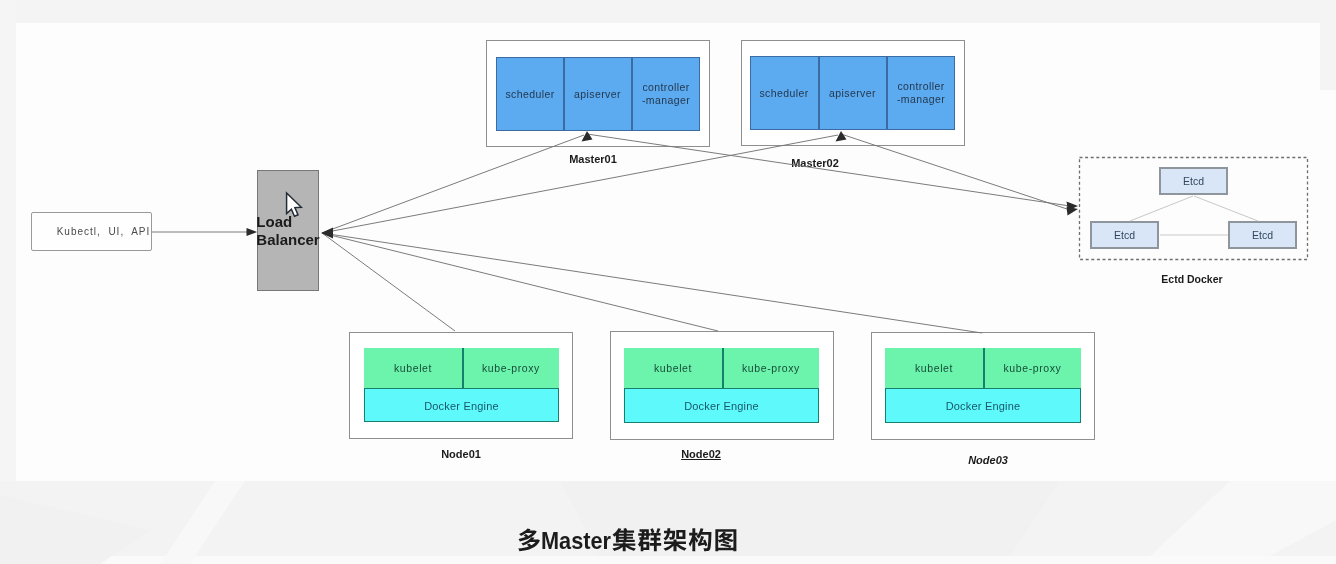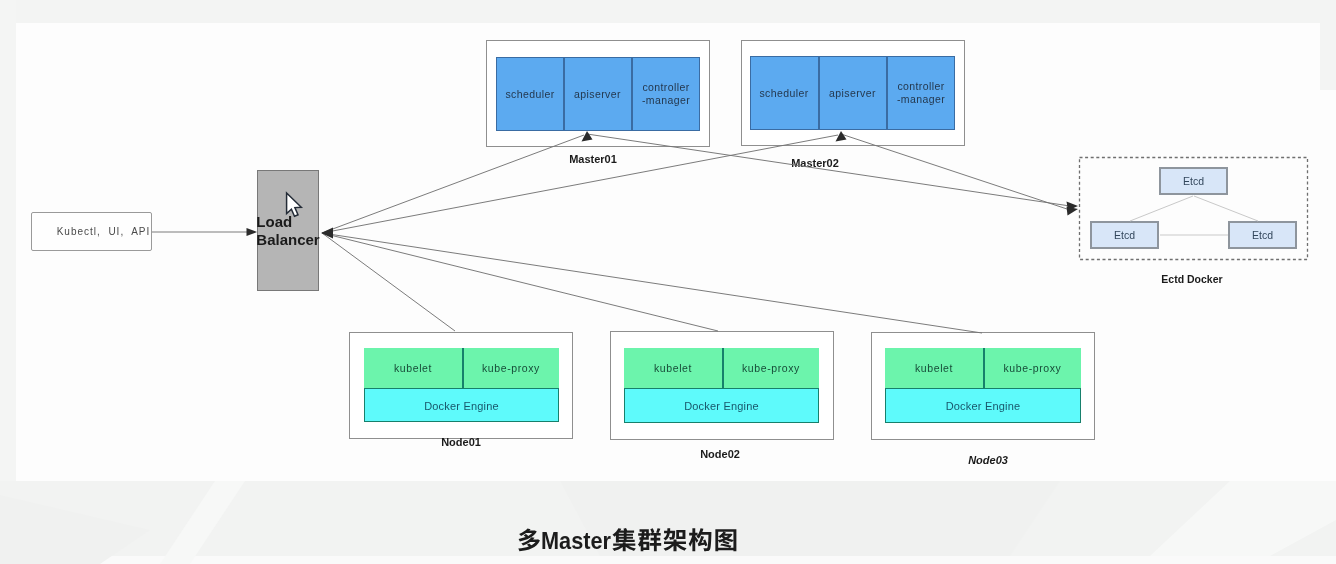--- a/index.html
+++ b/index.html
@@ -51,30 +51,30 @@
 <div class="abs cell" style="left:1228px;top:221px;width:69px;height:28px;background:#d8e6f8;border:2px solid #8e959d;font-size:10.5px;color:#33475c;">Etcd</div>
 <div class="abs lbl" style="left:1142px;top:273px;width:100px;font-size:10.5px;">Ectd Docker</div>
 
 <div class="abs whitebox" style="left:349px;top:332px;width:224px;height:107px;"></div>
 <div class="abs" style="left:364px;top:348px;width:195px;height:74px;border:1.5px solid #17806c;background:#5efafb;"></div>
 <div class="abs" style="left:364px;top:348px;width:195px;height:41px;background:#6cf4ac;border-bottom:1.5px solid #17806c;box-sizing:border-box;"></div>
 <div class="abs" style="left:462px;top:348px;width:1.5px;height:41px;background:#17806c;"></div>
 <div class="abs cell" style="left:364px;top:348px;width:98px;height:40px;font-size:10.5px;color:#174c38;letter-spacing:0.6px;">kubelet</div>
 <div class="abs cell" style="left:463px;top:348px;width:96px;height:40px;font-size:10.5px;color:#174c38;letter-spacing:0.6px;">kube-proxy</div>
 <div class="abs cell" style="left:364px;top:389px;width:195px;height:33px;font-size:11px;color:#19576b;letter-spacing:0.2px;">Docker Engine</div>
-<div class="abs lbl" style="left:411px;top:436px;width:100px;">Node01</div>
+<div class="abs lbl" style="left:411px;top:448px;width:100px;">Node01</div>
 
 <div class="abs whitebox" style="left:610px;top:331px;width:224px;height:109px;"></div>
 <div class="abs" style="left:624px;top:348px;width:195px;height:75px;border:1.5px solid #17806c;background:#5efafb;"></div>
 <div class="abs" style="left:624px;top:348px;width:195px;height:41px;background:#6cf4ac;border-bottom:1.5px solid #17806c;box-sizing:border-box;"></div>
 <div class="abs" style="left:722px;top:348px;width:1.5px;height:41px;background:#17806c;"></div>
 <div class="abs cell" style="left:624px;top:348px;width:98px;height:40px;font-size:10.5px;color:#174c38;letter-spacing:0.6px;">kubelet</div>
 <div class="abs cell" style="left:723px;top:348px;width:96px;height:40px;font-size:10.5px;color:#174c38;letter-spacing:0.6px;">kube-proxy</div>
 <div class="abs cell" style="left:624px;top:389px;width:195px;height:34px;font-size:11px;color:#19576b;letter-spacing:0.2px;">Docker Engine</div>
-<div class="abs lbl" style="left:670px;top:448px;width:100px;">Node02</div>
+<div class="abs lbl" style="left:651px;top:448px;width:100px;text-decoration:underline;">Node02</div>
 
 <div class="abs whitebox" style="left:871px;top:332px;width:224px;height:108px;"></div>
 <div class="abs" style="left:885px;top:348px;width:196px;height:75px;border:1.5px solid #17806c;background:#5efafb;"></div>
 <div class="abs" style="left:885px;top:348px;width:196px;height:41px;background:#6cf4ac;border-bottom:1.5px solid #17806c;box-sizing:border-box;"></div>
 <div class="abs" style="left:983px;top:348px;width:1.5px;height:41px;background:#17806c;"></div>
 <div class="abs cell" style="left:885px;top:348px;width:98px;height:40px;font-size:10.5px;color:#174c38;letter-spacing:0.6px;">kubelet</div>
 <div class="abs cell" style="left:984px;top:348px;width:97px;height:40px;font-size:10.5px;color:#174c38;letter-spacing:0.6px;">kube-proxy</div>
 <div class="abs cell" style="left:885px;top:389px;width:196px;height:34px;font-size:11px;color:#19576b;letter-spacing:0.2px;">Docker Engine</div>
 <div class="abs lbl" style="left:938px;top:454px;width:100px;font-style:italic;">Node03</div>
 

